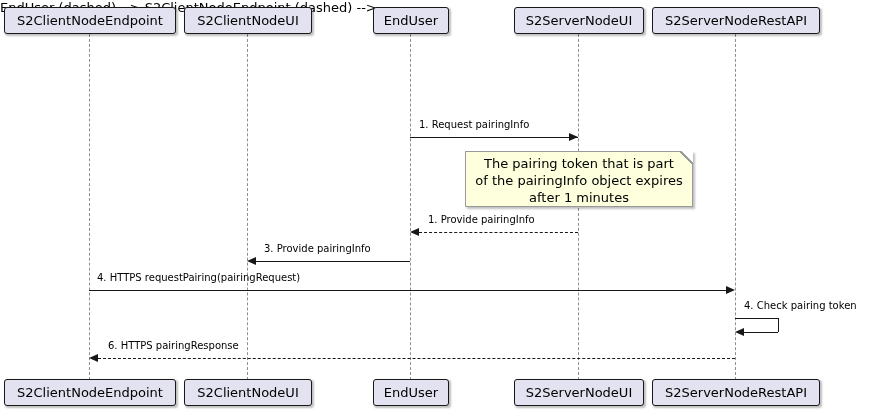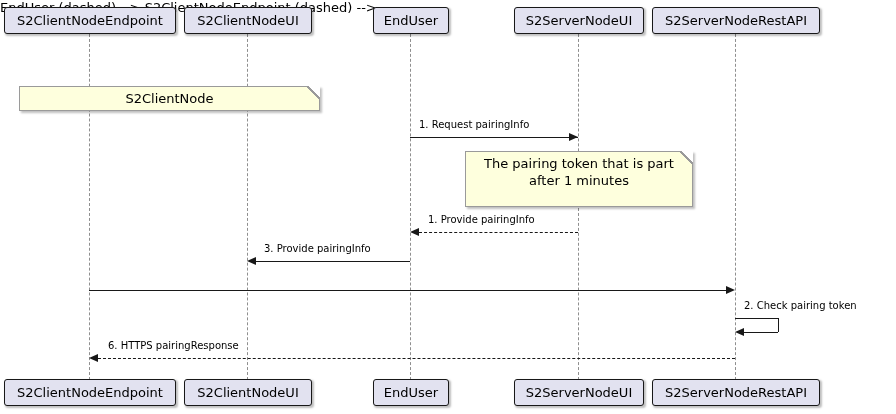--- a/index.html
+++ b/index.html
@@ -51,53 +51,51 @@
   
   <div class="pbox" style="left:4px;top:7px;width:170px">S2ClientNodeEndpoint</div>
   <div class="pbox" style="left:184px;top:7px;width:126px">S2ClientNodeUI</div>
   <div class="pbox" style="left:373px;top:7px;width:74px">EndUser</div>
   <div class="pbox" style="left:514px;top:7px;width:128px">S2ServerNodeUI</div>
   <div class="pbox" style="left:652px;top:7px;width:166px">S2ServerNodeRestAPI</div>
 
   
 
   
-  <div class="note group" style="left:19px;top:86px;width:299px;height:23px">
-    <span class="fold"></span>
-    <span class="ntext">S2ClientNode</span>
-  </div>
 
   
   <div class="mlabel" style="left:419px;top:119px">1. Request pairingInfo</div>
   <div class="mline" style="left:410px;top:137px;width:168px"></div>
   <span class="head right" style="left:569px;top:133px"></span>
 
   
   <div class="note text" style="left:465px;top:151px;width:226px;height:54px">
     <span class="fold"></span>
     <span class="ntext" style="padding-bottom:0">The pairing token that is part</span>
+    <span class="ntext" style="padding-top:0;padding-bottom:0">of the pairingInfo object expires</span>
     <span class="ntext" style="padding-top:0">after 1 minutes</span>
   </div>
 
    EndUser (dashed) --&gt;
   <div class="mlabel" style="left:428px;top:214px">1. Provide pairingInfo</div>
   <div class="mline dashed" style="left:419px;top:232px;width:159px"></div>
   <span class="head left" style="left:410px;top:228px"></span>
 
   
   <div class="mlabel" style="left:264px;top:243px">3. Provide pairingInfo</div>
   <div class="mline" style="left:256px;top:261px;width:154px"></div>
   <span class="head left" style="left:247px;top:257px"></span>
 
   
+  <div class="mlabel" style="left:97px;top:272px">4. HTTPS requestPairing(pairingRequest)</div>
   <div class="mline" style="left:89px;top:290px;width:637px"></div>
   <span class="head right" style="left:726px;top:286px"></span>
 
   
-  <div class="mlabel" style="left:744px;top:300px">2. Check pairing token</div>
+  <div class="mlabel" style="left:744px;top:300px">4. Check pairing token</div>
   <div class="mline" style="left:735px;top:318px;width:43px"></div>
   <div class="vline" style="left:778px;top:318px;height:14px"></div>
   <div class="mline" style="left:744px;top:332px;width:34px"></div>
   <span class="head left" style="left:735px;top:328px"></span>
 
    S2ClientNodeEndpoint (dashed) --&gt;
   <div class="mlabel" style="left:108px;top:340px">6. HTTPS pairingResponse</div>
   <div class="mline dashed" style="left:98px;top:358px;width:637px"></div>
   <span class="head left" style="left:89px;top:354px"></span>
 

